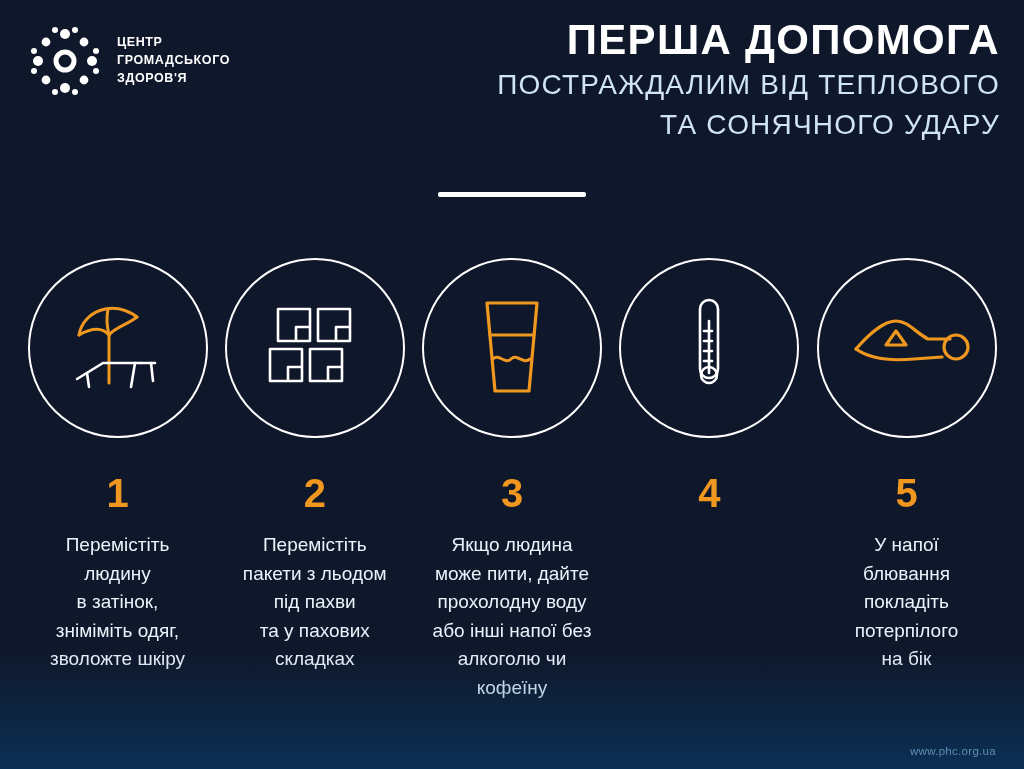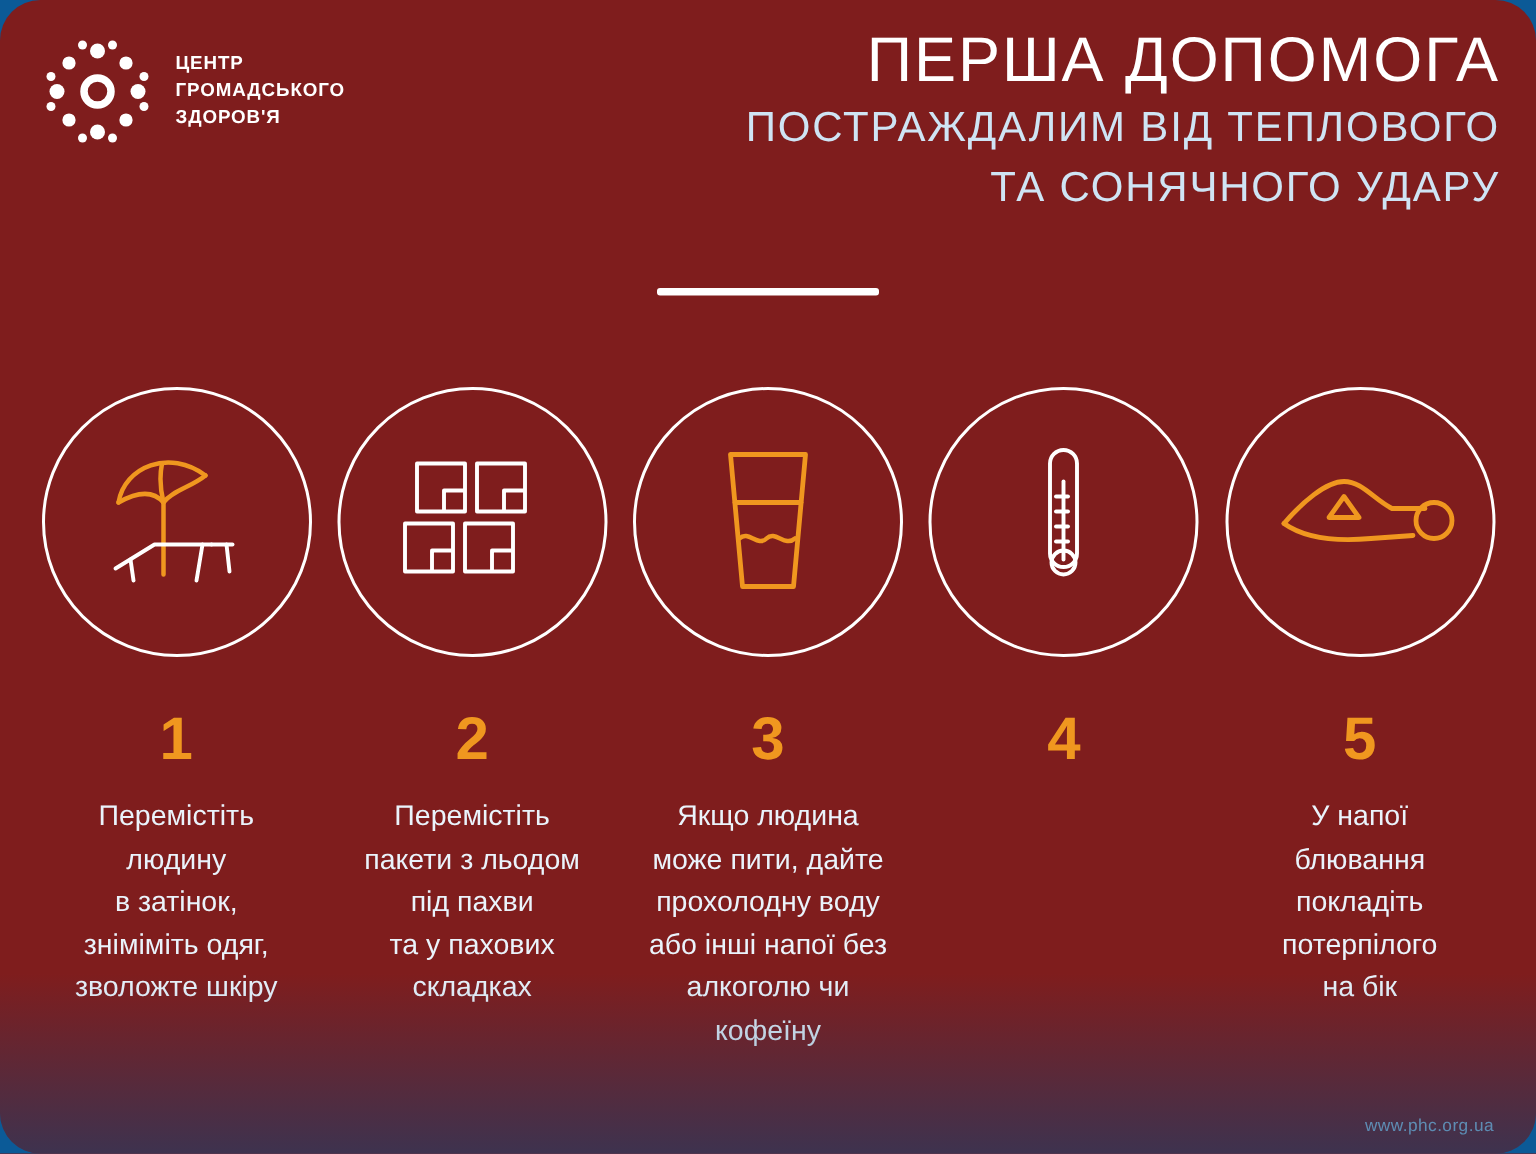--- a/index.html
+++ b/index.html
@@ -14,23 +14,22 @@
     background: #0b5a97;
   }
   #poster {
     position: relative;
     width: 1024px;
     height: 769px;
     background:
       radial-gradient(ellipse 700px 420px at 14% 22%, #1d7cc4 0%, rgba(29,124,196,0) 62%),
       radial-gradient(ellipse 900px 600px at 78% 12%, #1272b4 0%, rgba(18,114,180,0) 70%),
       linear-gradient(160deg, #0d69ad 0%, #0c5f a3 30%, #0a5593 60%, #0a4d88 100%);
-    background-color: #7f1d1d;
+    background-color: #0f172a;
     overflow: hidden;
-    border-radius: 27px;
   }
   #poster:after {
     content: "";
     position: absolute;
     left: 0; right: 0; bottom: 0;
     height: 120px;
     background: linear-gradient(to bottom, rgba(8,70,122,0) 0%, rgba(8,68,120,0.55) 100%);
     pointer-events: none;
   }
 
@@ -60,21 +59,21 @@
   .title-wrap {
     position: absolute;
     right: 24px;
     top: 18px;
     text-align: right;
     width: 800px;
   }
   .title-main {
     color: #ffffff;
     font-size: 42px;
-    font-weight: normal;
+    font-weight: bold;
     letter-spacing: 1.3px;
     line-height: 1.05;
     text-transform: uppercase;
   }
   .title-sub {
     color: #cfe4f4;
     font-size: 28px;
     font-weight: normal;
     letter-spacing: 1.2px;
     line-height: 1.22;

